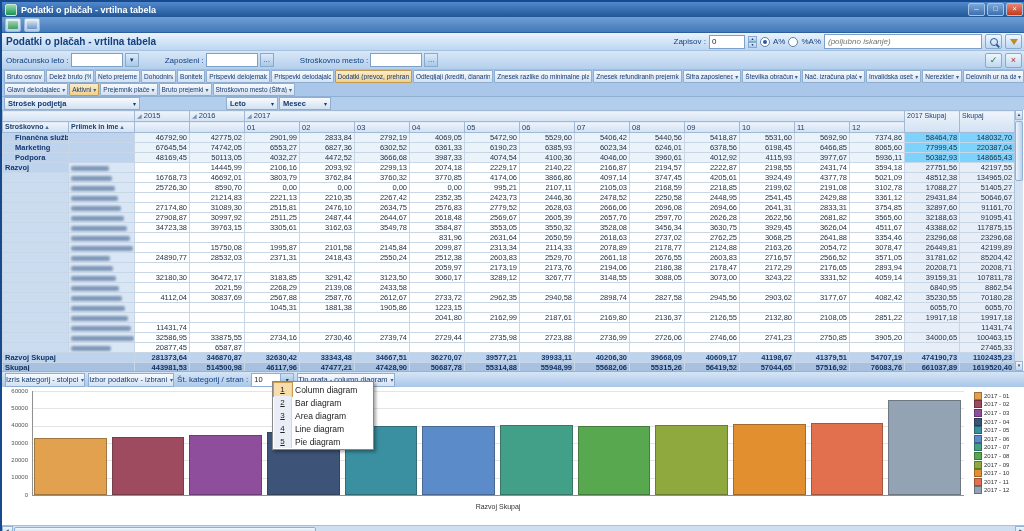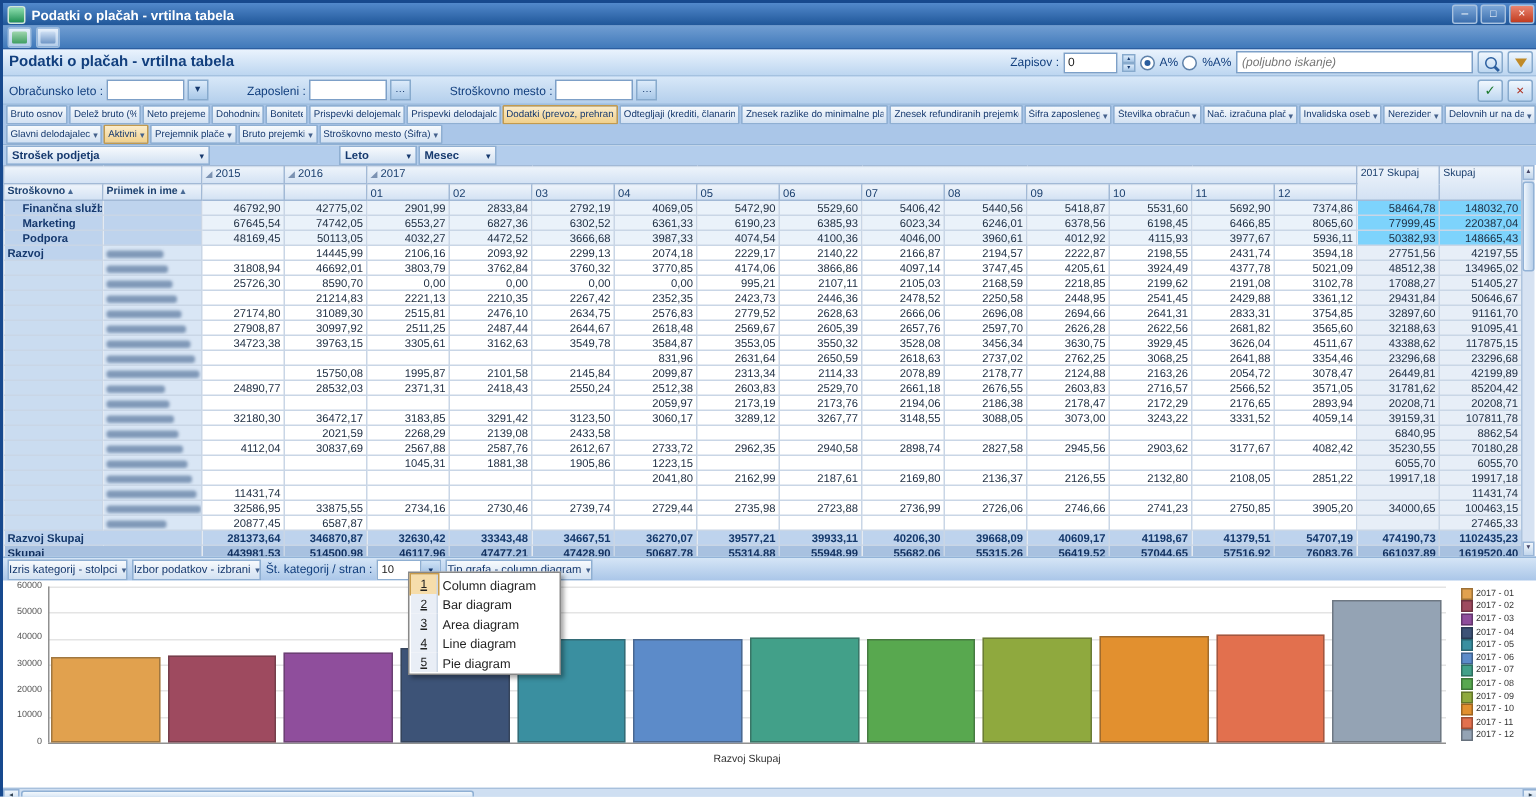--- a/index.html
+++ b/index.html
@@ -416,21 +416,21 @@
                 <td class="num en">2222,87</td>
                 <td class="num en">2198,55</td>
                 <td class="num en">2431,74</td>
                 <td class="num en">3594,18</td>
                 <td class="num en tc">27751,56</td>
                 <td class="num en tc">42197,55</td>
               </tr>
               <tr class="emp">
                 <td class="c1 cont"></td>
                 <td class="c2 name"><div class="blur" style="width:41px"></div></td>
-                <td class="num en">31808,94</td>
+                <td class="num en">16768,73</td>
                 <td class="num en">46692,01</td>
                 <td class="num en">3803,79</td>
                 <td class="num en">3762,84</td>
                 <td class="num en">3760,32</td>
                 <td class="num en">3770,85</td>
                 <td class="num en">4174,06</td>
                 <td class="num en">3866,86</td>
                 <td class="num en">4097,14</td>
                 <td class="num en">3747,45</td>
                 <td class="num en">4205,61</td>

